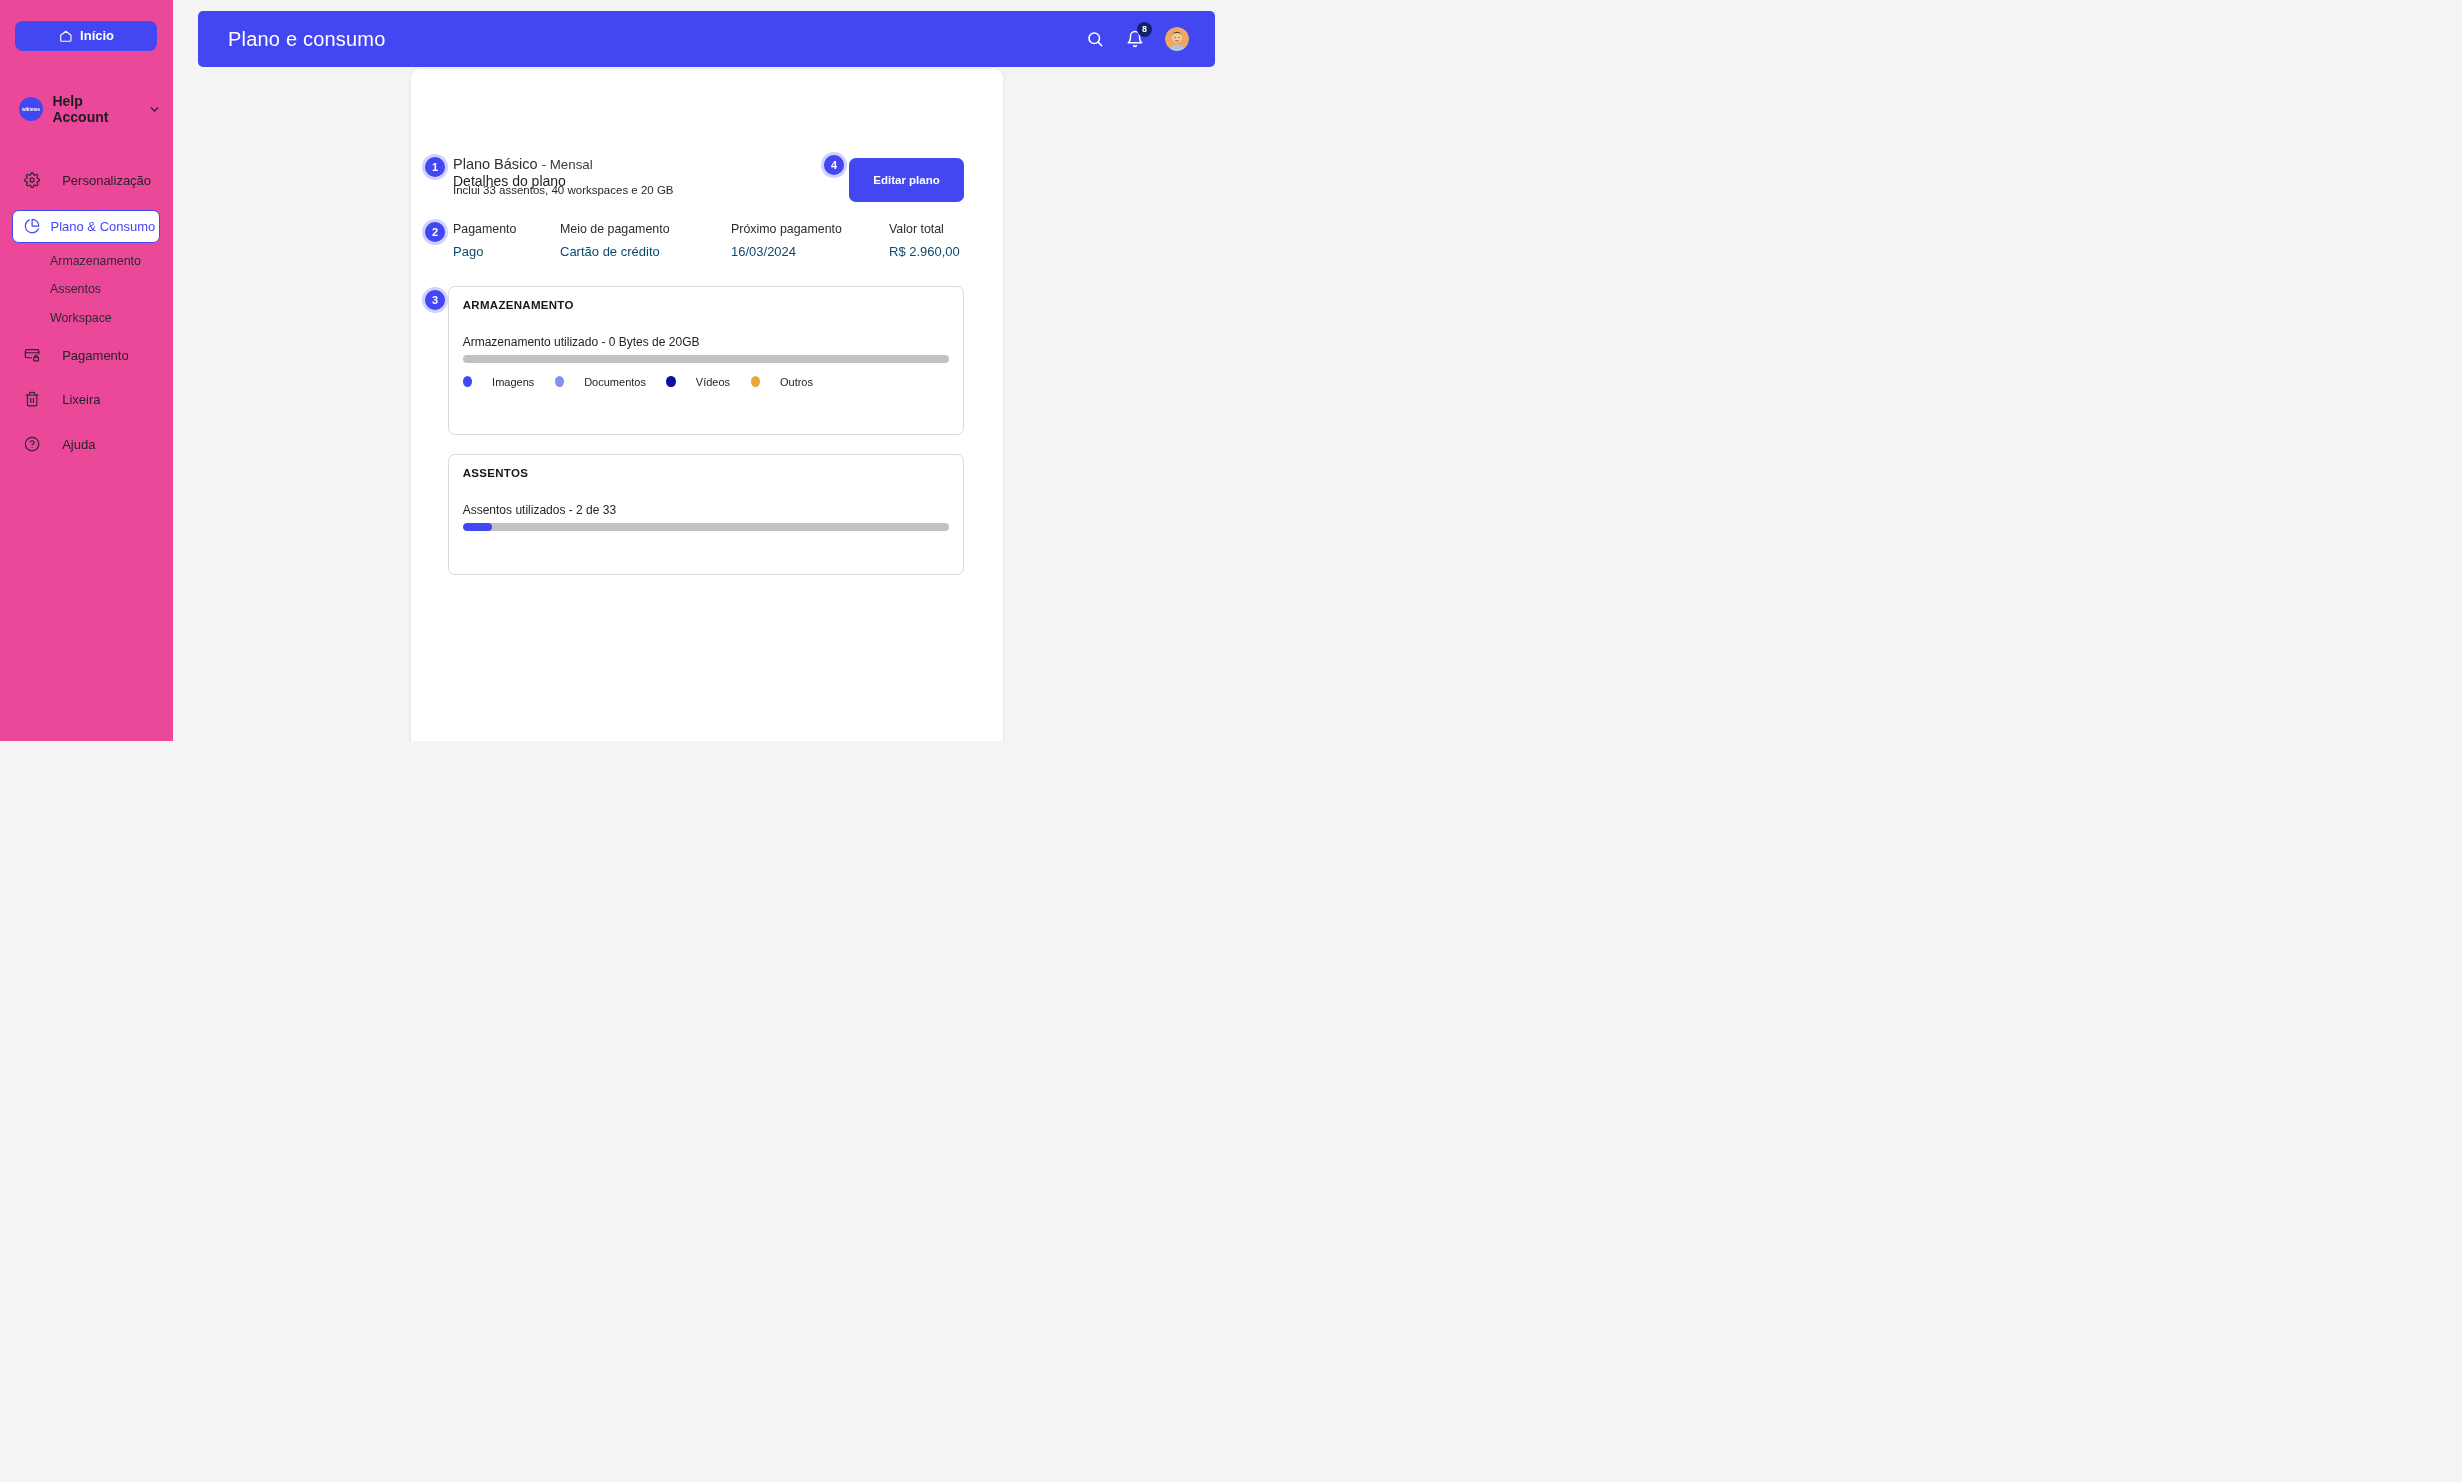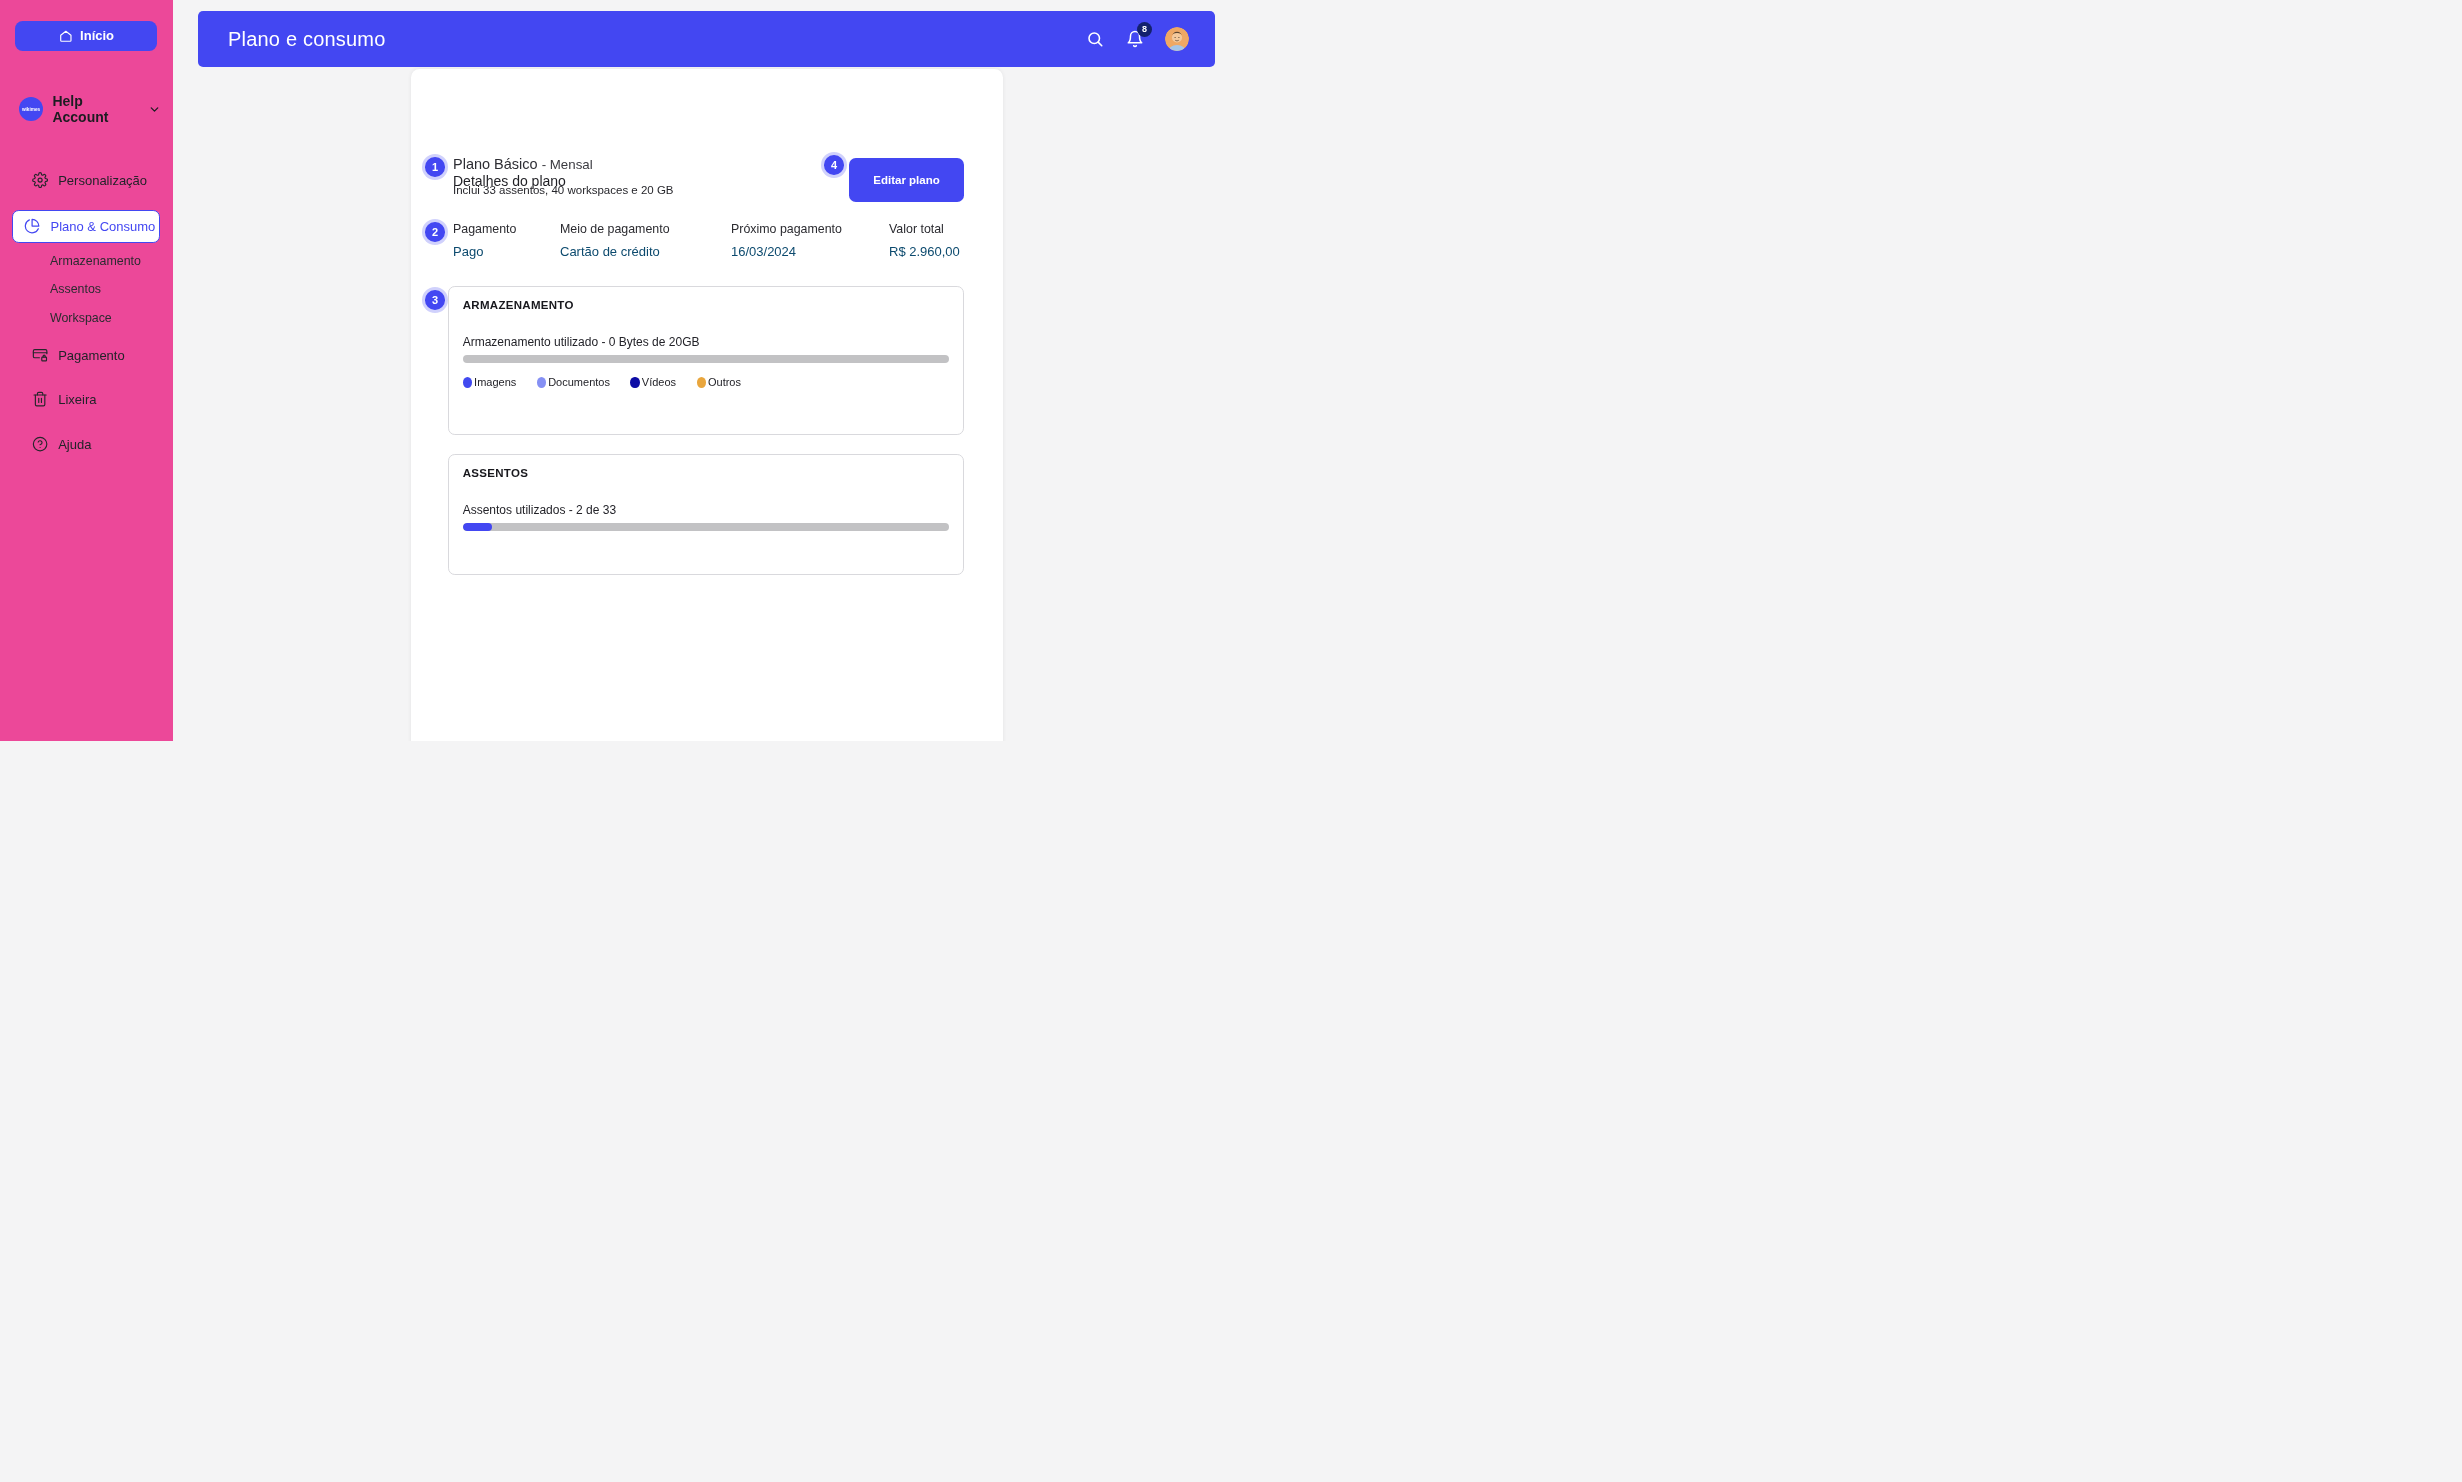--- a/index.html
+++ b/index.html
@@ -25,21 +25,21 @@
   .home-btn{
     position:absolute;left:15.4px;top:20.5px;width:142px;height:30px;
     background:var(--accent);color:#fff;border:none;border-radius:7.7px;
     font-family:inherit;font-size:13px;font-weight:600;
     display:flex;align-items:center;justify-content:center;gap:7.7px;cursor:pointer;
   }
   .account-row{position:absolute;left:19px;top:96px;width:142px;height:26px;display:flex;align-items:center;gap:9.4px;cursor:pointer}
   .logo-circle{width:24px;height:24px;border-radius:50%;background:var(--accent);color:#fff;
     display:flex;align-items:center;justify-content:center;font-size:4.7px;font-weight:700;flex:none}
   .account-name{font-size:14px;font-weight:700;color:#1c1c21;flex:1}
-  .nav-item{position:absolute;left:12px;width:173px;height:22px;display:flex;align-items:center;gap:10px;
+  .nav-item{position:absolute;left:4px;width:173px;height:22px;display:flex;align-items:center;gap:22px;
     padding-left:20px;font-size:13px;color:var(--ink);cursor:pointer}
   .nav-item svg{flex:none}
   .nav-active{
     position:absolute;left:12px;top:210px;width:148px;height:32.5px;
     border:1.3px solid var(--accent);border-radius:6.8px;background:#fff;
     display:flex;align-items:center;gap:10.3px;padding-left:11px;
     color:var(--accent);font-size:13px;font-weight:500;cursor:pointer;
   }
   .nav-sub{position:absolute;left:50px;font-size:12.4px;color:var(--ink-soft);cursor:pointer;line-height:17px}
 
@@ -76,21 +76,21 @@
   .payment-label{font-size:12.4px;color:var(--ink-soft)}
   .payment-value{margin-top:7.7px;font-size:13px;font-weight:500;color:#0c4a6e}
 
   .card{position:absolute;left:37px;width:516px;background:#fff;border:0.9px solid var(--card-border);border-radius:6.8px}
   .card-title{position:absolute;left:13.7px;top:12px;margin:0;font-size:11.5px;font-weight:800;
     letter-spacing:0.3px;color:#18181d}
   .card-usage{position:absolute;left:13.7px;top:48px;font-size:12px;color:var(--ink)}
   .track{position:absolute;left:13.7px;right:13.7px;top:68px;height:7.7px;border-radius:4.3px;background:var(--track);overflow:hidden}
   .fill{height:100%;border-radius:4.3px;background:var(--accent);width:0}
   .legend{position:absolute;left:13.7px;top:89px;display:flex;align-items:center;gap:20.5px}
-  .legend-item{display:flex;align-items:center;gap:2px;font-size:11px;color:var(--ink)}
+  .legend-item{display:flex;gap:20px;font-size:11px;color:var(--ink)}
   .legend-dot{width:9.4px;height:11px;border-radius:50%;flex:none}
 </style>
 </head>
 <body>
 
 <div class="app">
 
   <aside class="sidebar">
 
     <button class="home-btn">

